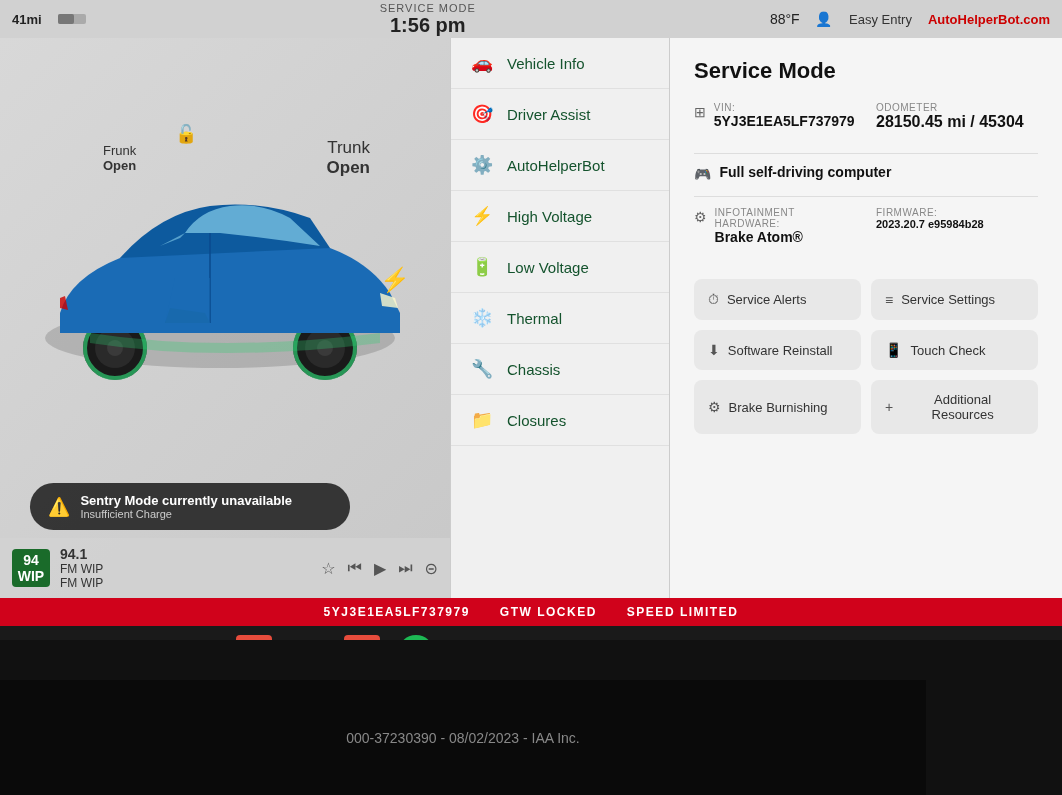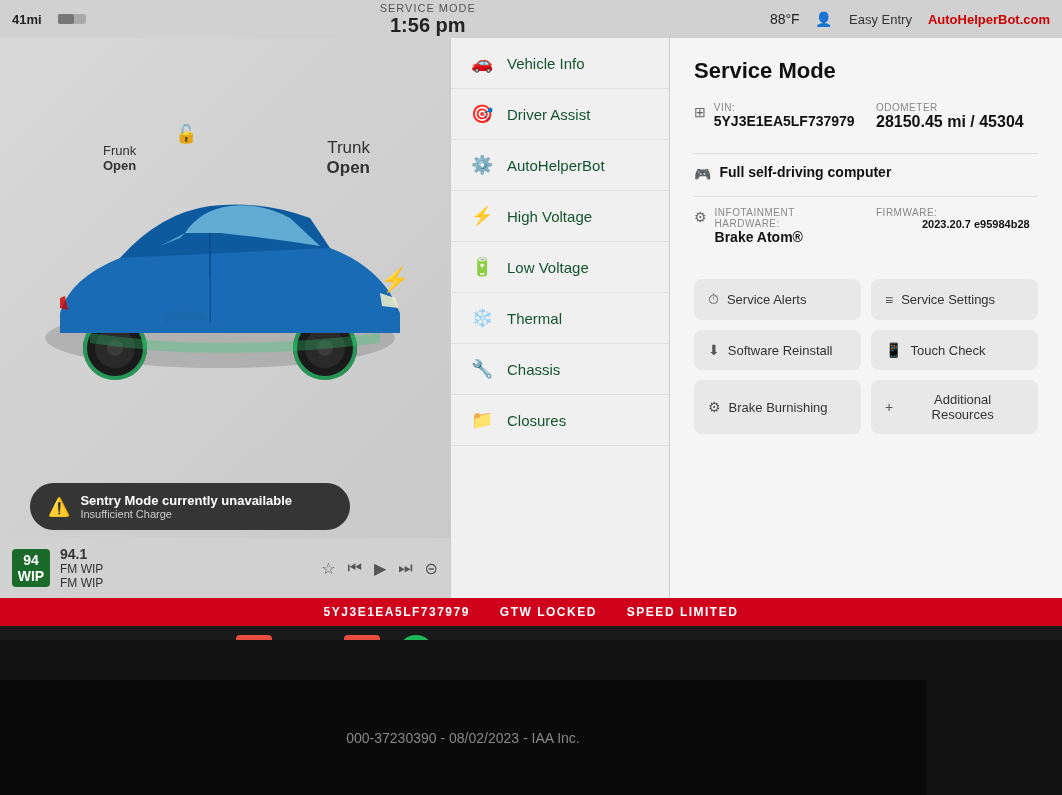--- a/index.html
+++ b/index.html
@@ -577,21 +577,21 @@
             <span class="info-icon">⚙</span>
             <div class="info-content">
               <div class="info-label">Infotainment Hardware:</div>
               <div class="info-value">Brake Atom®</div>
             </div>
           </div>
         </div>
         <div class="info-col">
           <div class="info-content">
             <div class="info-label">Firmware:</div>
-            <div class="info-value" style="font-size:11px;margin-left:46px;">2023.20.7 e95984b28</div>
+            <div class="info-value" style="font-size:11px;">2023.20.7 e95984b28</div>
           </div>
         </div>
       </div>
 
       <div class="service-buttons">
         <button class="service-btn">
           <span class="service-btn-icon">⏱</span>
           <span>Service Alerts</span>
         </button>
         <button class="service-btn">

